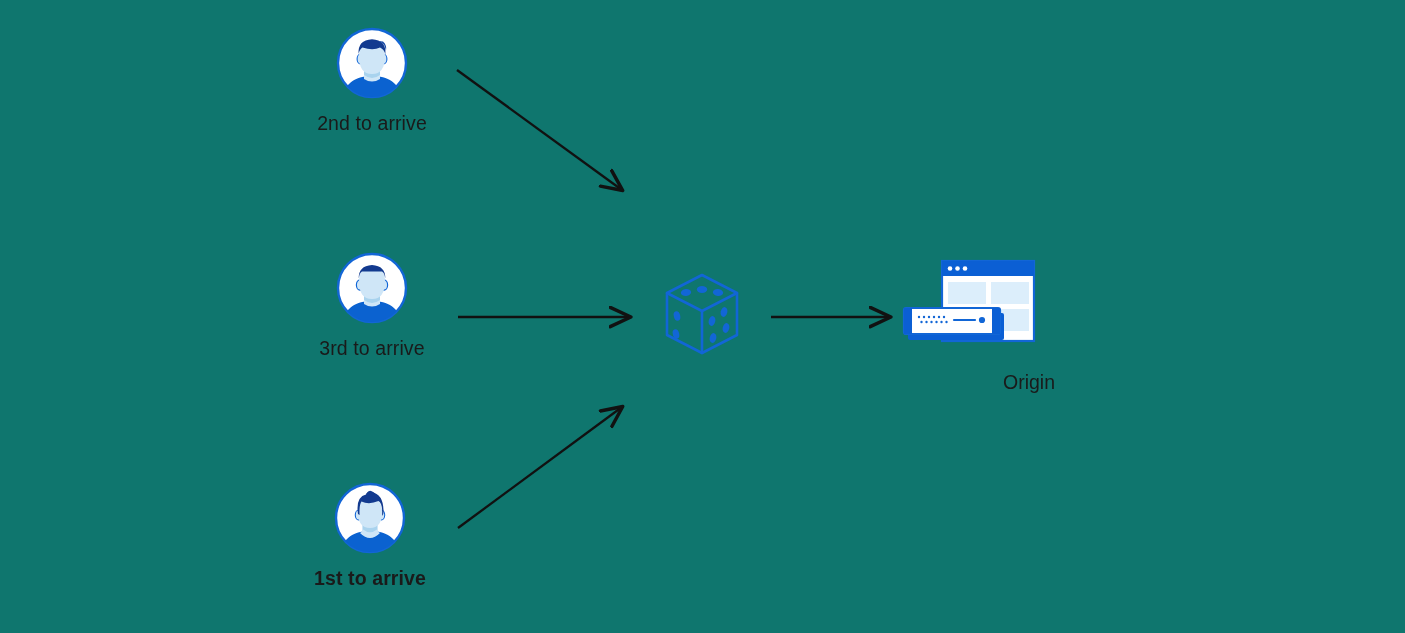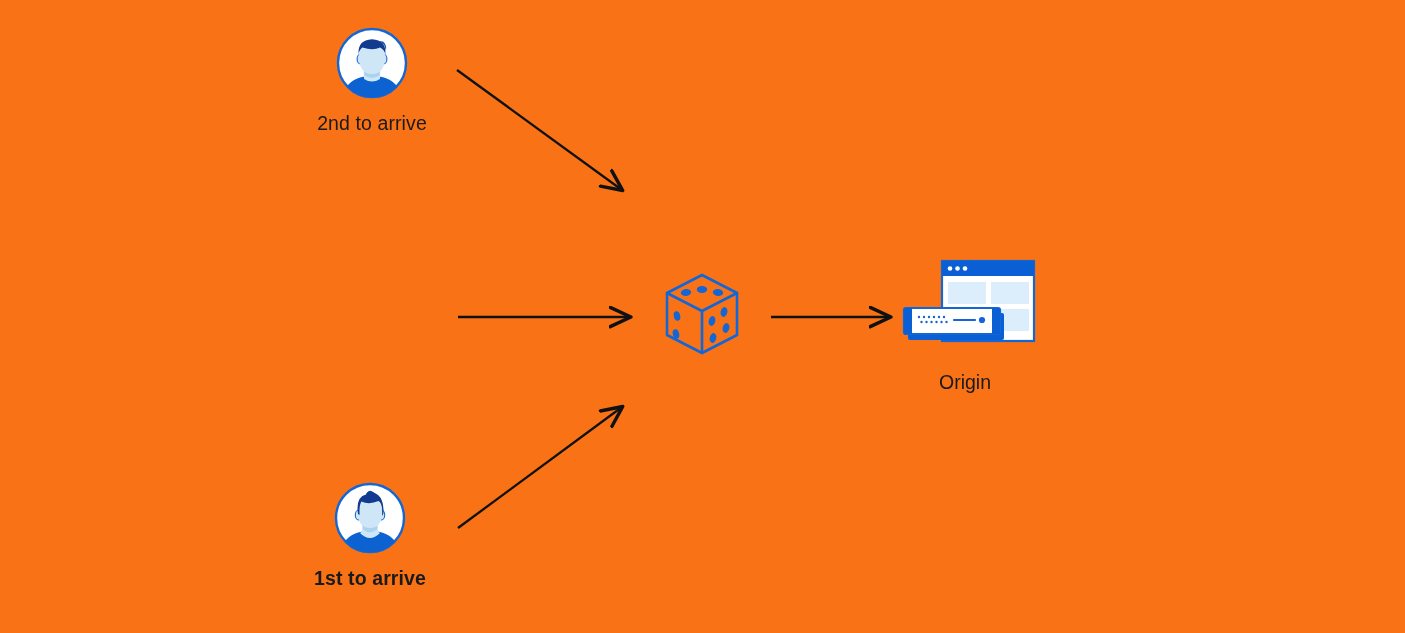--- a/index.html
+++ b/index.html
@@ -12,21 +12,21 @@
     font-family: "Liberation Sans", sans-serif;
     width: 1405px;
     height: 633px;
     position: relative;
     overflow: hidden;
   }
   #stage {
     position: relative;
     width: 1405px;
     height: 633px;
-    background: #f97316;
+    background: #0f766e;
   }
   .node {
     position: absolute;
   }
   .avatar-node { width: 160px; }
   .avatar-wrap {
     width: 74px;
     height: 74px;
     margin: 0 auto;
     position: relative;
@@ -43,21 +43,21 @@
   }
   .dice-node { width: 100px; }
   .origin-node { width: 180px; }
   .origin-art {
     width: 150px;
     height: 105px;
     margin: 0 auto;
     position: relative;
   }
   .origin-label {
-    text-align: center;
+    text-align: right;
     font-size: 19.5px;
     color: #1a1a1a;
     margin-top: 11px;
     white-space: nowrap;
   }
   svg { display: block; overflow: visible; }
   #arrow-layer {
     position: absolute;
     left: 0; top: 0;
     width: 1405px;
@@ -99,20 +99,42 @@
           <ellipse cx="48.5" cy="33" rx="3.4" ry="5" fill="#cfe6f7" stroke="#1266d6" stroke-width="1.1"></ellipse>
           <path d="M24 30 Q24 48 37 48 Q50 48 50 30 Q50 16 37 16 Q24 16 24 30 Z" fill="#cfe6f7"></path>
           <path d="M23.6 28 Q22.5 14 37 13.2 Q51.5 14 50.4 28.5 Q49.4 23.5 45 21.5 Q38 25 27.5 21.5 Q24.6 23 23.6 28 Z" fill="#123a8f"></path>
           <path d="M43 15 Q50 17 51 25 Q52 19 48 15.6 Z" fill="#1d4fa8"></path>
         </g>
       </svg>
     </div>
     <div class="node-label">2nd to arrive</div>
   </div>
 
+  <div class="node avatar-node" style="left:292px; top:251px;">
+    <div class="avatar-wrap">
+      <svg viewBox="0 0 74 74" width="74" height="74">
+        <defs>
+          <clipPath id="clipB">
+              <circle cx="37" cy="37" r="34"></circle>
+            </clipPath>
+        </defs>
+        <circle cx="37" cy="37" r="34" fill="#ffffff" stroke="#1266d6" stroke-width="2.4"></circle>
+        <g clip-path="url(#clipB)">
+          <path d="M8 74 C8 58 20 50 37 50 C54 50 66 58 66 74 Z" fill="#0b62d0"></path>
+          <path d="M29 44 L29 53 Q37 58 45 53 L45 44 Z" fill="#cfe6f7"></path>
+          <path d="M29 49 Q37 55 45 49 L45 45 L29 45 Z" fill="#a9d3ee"></path>
+          <ellipse cx="25" cy="34" rx="3.6" ry="5.2" fill="#cfe6f7" stroke="#1266d6" stroke-width="1.2"></ellipse>
+          <ellipse cx="49" cy="34" rx="3.6" ry="5.2" fill="#cfe6f7" stroke="#1266d6" stroke-width="1.2"></ellipse>
+          <path d="M24 30 Q24 48 37 48 Q50 48 50 30 Q50 16 37 16 Q24 16 24 30 Z" fill="#cfe6f7"></path>
+          <path d="M23.8 27.5 Q23.2 15 37 14 Q50.8 15 50.2 27.5 Q49.6 22 47 20.6 L27 20.6 Q24.4 22 23.8 27.5 Z" fill="#123a8f"></path>
+        </g>
+      </svg>
+    </div>
+    <div class="node-label">3rd to arrive</div>
+  </div>
 
   <div class="node avatar-node" style="left:290px; top:481px;font-weight:bold;">
     <div class="avatar-wrap">
       <svg viewBox="0 0 74 74" width="74" height="74">
         <defs>
           <clipPath id="clipC">
               <circle cx="37" cy="37" r="34"></circle>
             </clipPath>
         </defs>
         <circle cx="37" cy="37" r="34" fill="#ffffff" stroke="#1266d6" stroke-width="2.4"></circle>

